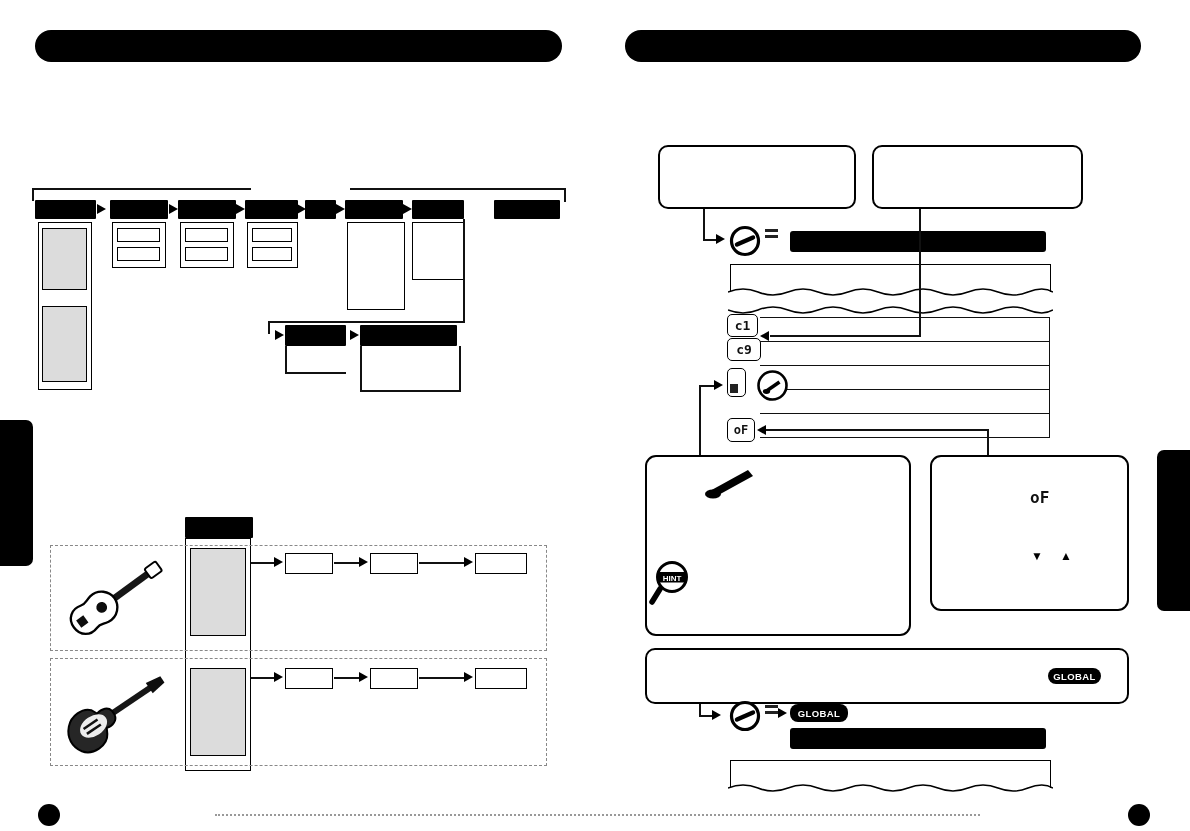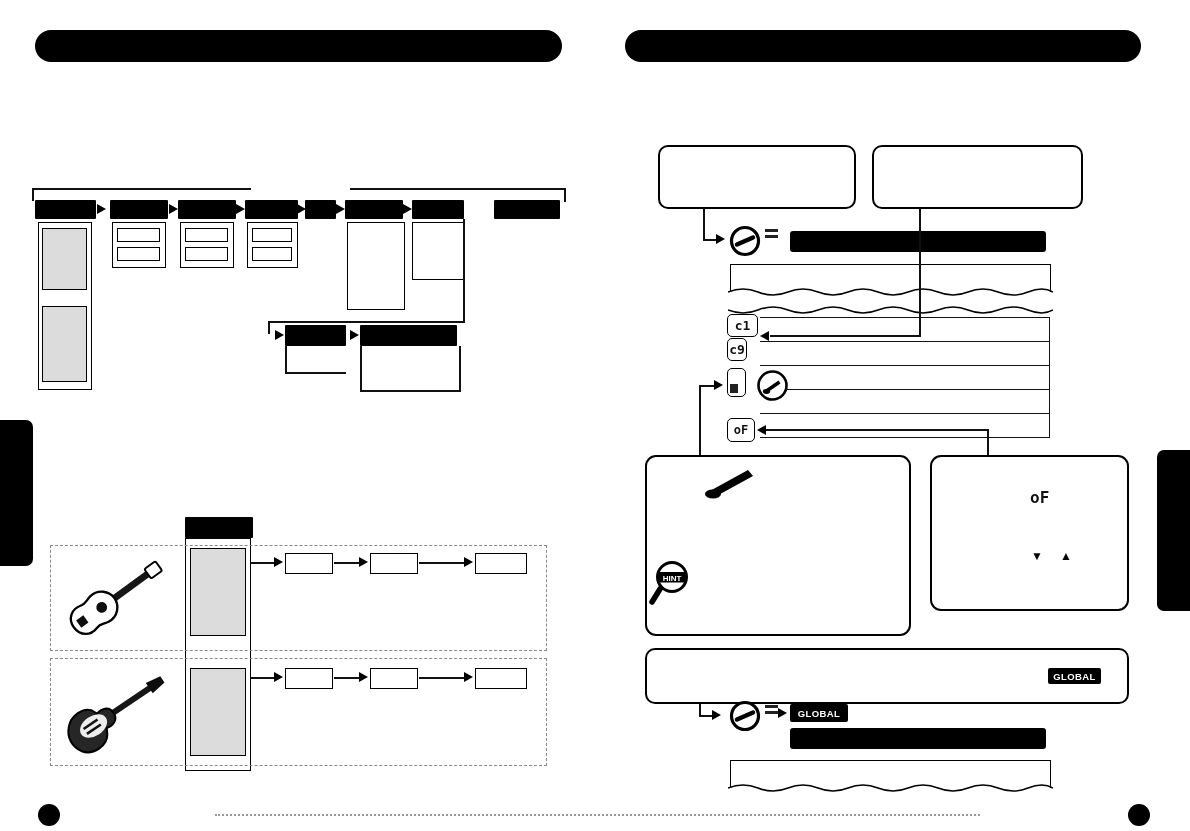--- a/index.html
+++ b/index.html
@@ -13,21 +13,21 @@
   .gcell{background:#dcdcdc;border:1px solid #000;box-sizing:border-box;}
   .item{background:#fff;border:1px solid #000;box-sizing:border-box;}
   .ln{background:#111;}
   .tri-r{width:0;height:0;border-top:5px solid transparent;border-bottom:5px solid transparent;border-left:9px solid #000;}
   .tri-l{width:0;height:0;border-top:5px solid transparent;border-bottom:5px solid transparent;border-right:9px solid #000;}
   .dashbox{border:1.5px dashed #888;box-sizing:border-box;}
   .rnd{border:2px solid #000;border-radius:11px;background:#fff;box-sizing:border-box;}
   .lcd{background:#fff;border:1.6px solid #000;border-radius:5px;display:flex;align-items:center;justify-content:center;box-sizing:border-box;}
   .seg{font-family:"DejaVu Sans Mono",monospace;font-weight:700;color:#111;}
   .badge{background:#000;color:#fff;font-weight:700;font-size:9.5px;letter-spacing:.4px;
-         display:flex;align-items:center;justify-content:center;border-radius:2px;}
+         display:flex;align-items:center;justify-content:center;border-radius:8px;}
   .dot{width:22px;height:22px;border-radius:50%;background:#000;}
   .scrbox{background:#fff;border:1.5px solid #000;border-bottom:none;box-sizing:border-box;}
   .mark{background:#222;}
   .fbox{background:#000;border-radius:1px;color:#fff;font-size:9px;overflow:hidden;}
 </style>
 </head>
 <body>
 
 <div id="spread">
 
@@ -177,21 +177,21 @@
   <div class="abs ln" style="left:760px;top:389px;width:290px;height:1px;"></div>
   <div class="abs ln" style="left:760px;top:413px;width:290px;height:1px;"></div>
   <div class="abs ln" style="left:760px;top:437px;width:290px;height:1px;"></div>
   <div class="abs ln" style="left:1049px;top:317px;width:1px;height:121px;"></div>
 
   <div class="abs ln" style="left:919px;top:209px;width:2px;height:128px;"></div>
   <div class="abs ln" style="left:770px;top:335px;width:150px;height:2px;"></div>
   <div class="abs tri-l" style="left:760px;top:331px;"></div>
 
   <div class="abs lcd seg" style="left:727px;top:314px;width:31px;height:23px;font-size:13px;">c1</div>
-  <div class="abs lcd seg" style="left:727px;top:338px;width:20px;height:23px;font-size:13px;">c9</div>
+  <div class="abs lcd seg" style="left:727px;top:338px;width:34px;height:23px;font-size:13px;">c9</div>
 
   <div class="abs lcd" style="left:727px;top:368px;width:19px;height:29px;"></div>
   <div class="abs mark" style="left:730px;top:384px;width:8px;height:9px;"></div>
   <svg class="abs" style="left:756px;top:369px;" width="33" height="33" viewBox="0 0 33 33">
     <circle cx="16.5" cy="16.5" r="14" fill="#fff" stroke="#000" stroke-width="2.6"></circle>
     <polygon points="8,21.5 22.5,11.5 24.5,14.5 10,24.5" fill="#000"></polygon>
     <ellipse cx="10.5" cy="22.5" rx="3.6" ry="2.4" fill="#000"></ellipse>
   </svg>
 
   <div class="abs ln" style="left:699px;top:385px;width:16px;height:2px;"></div>

